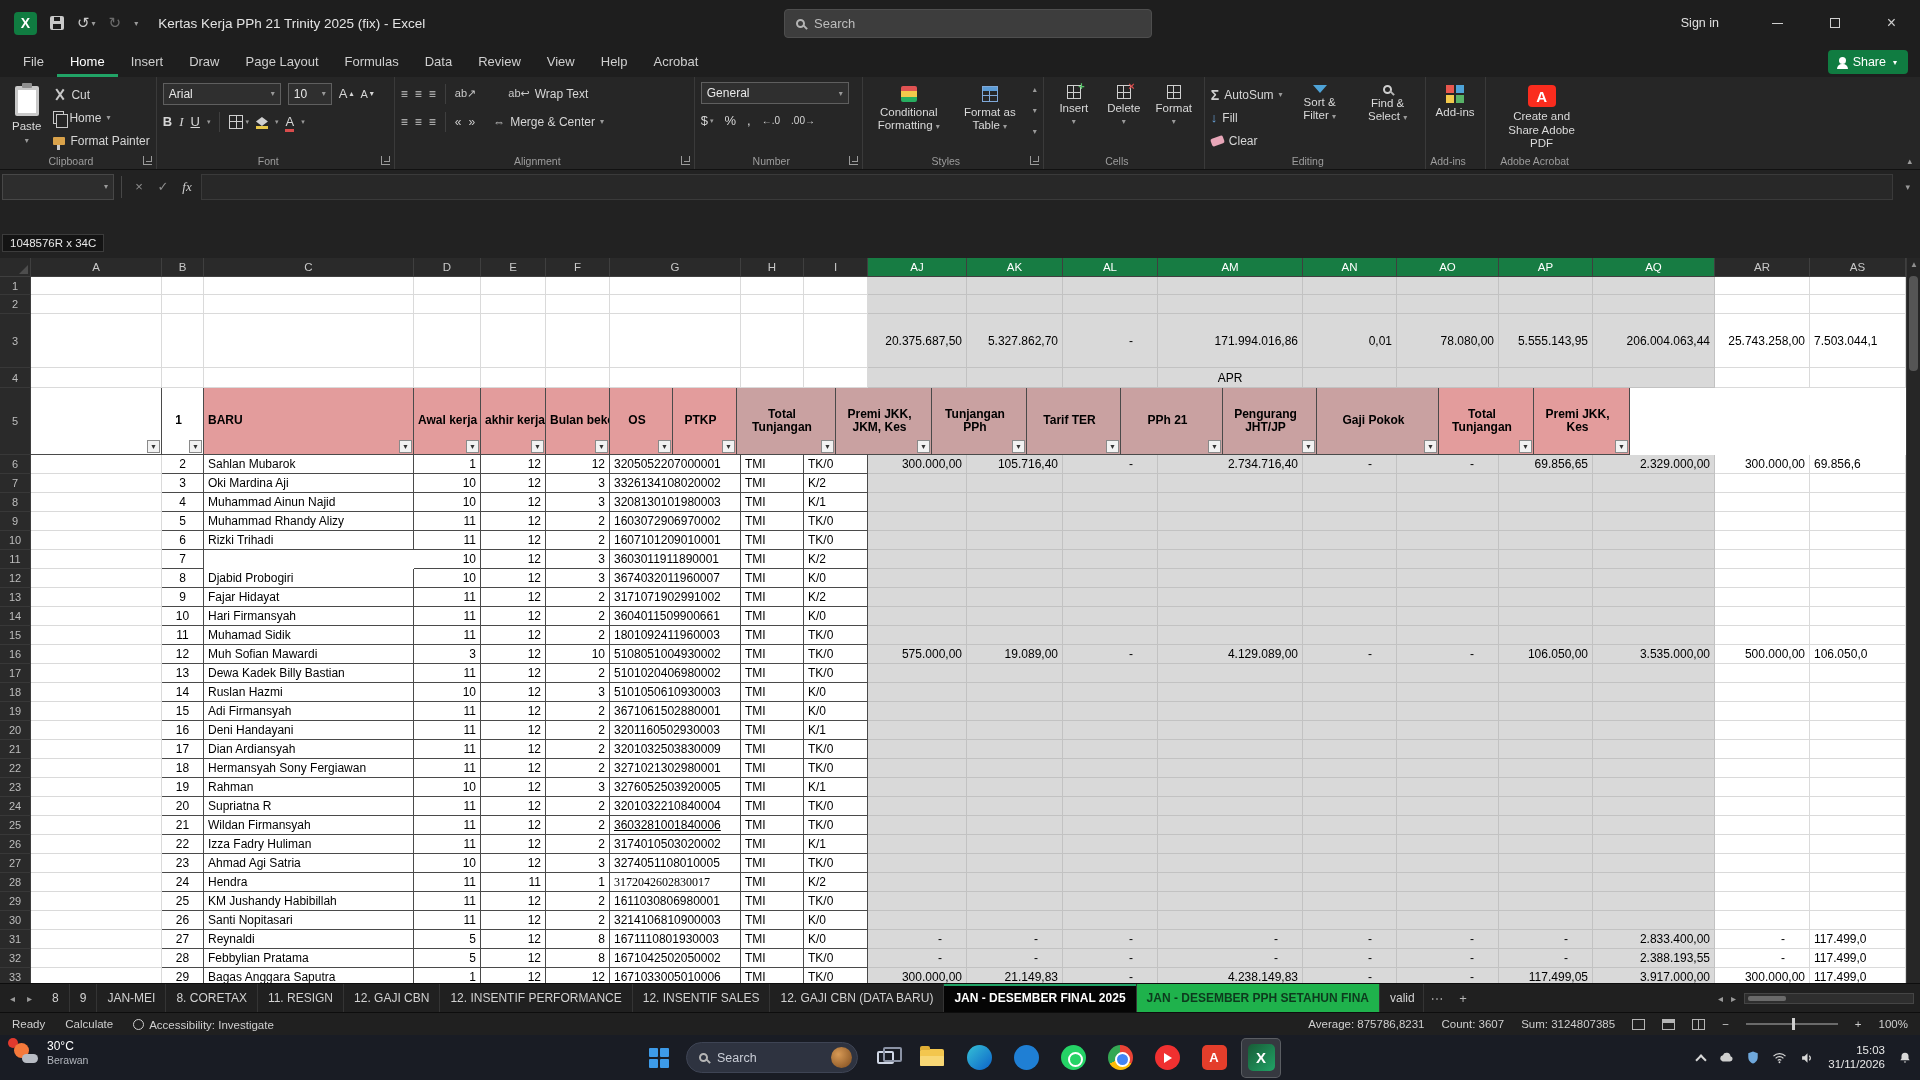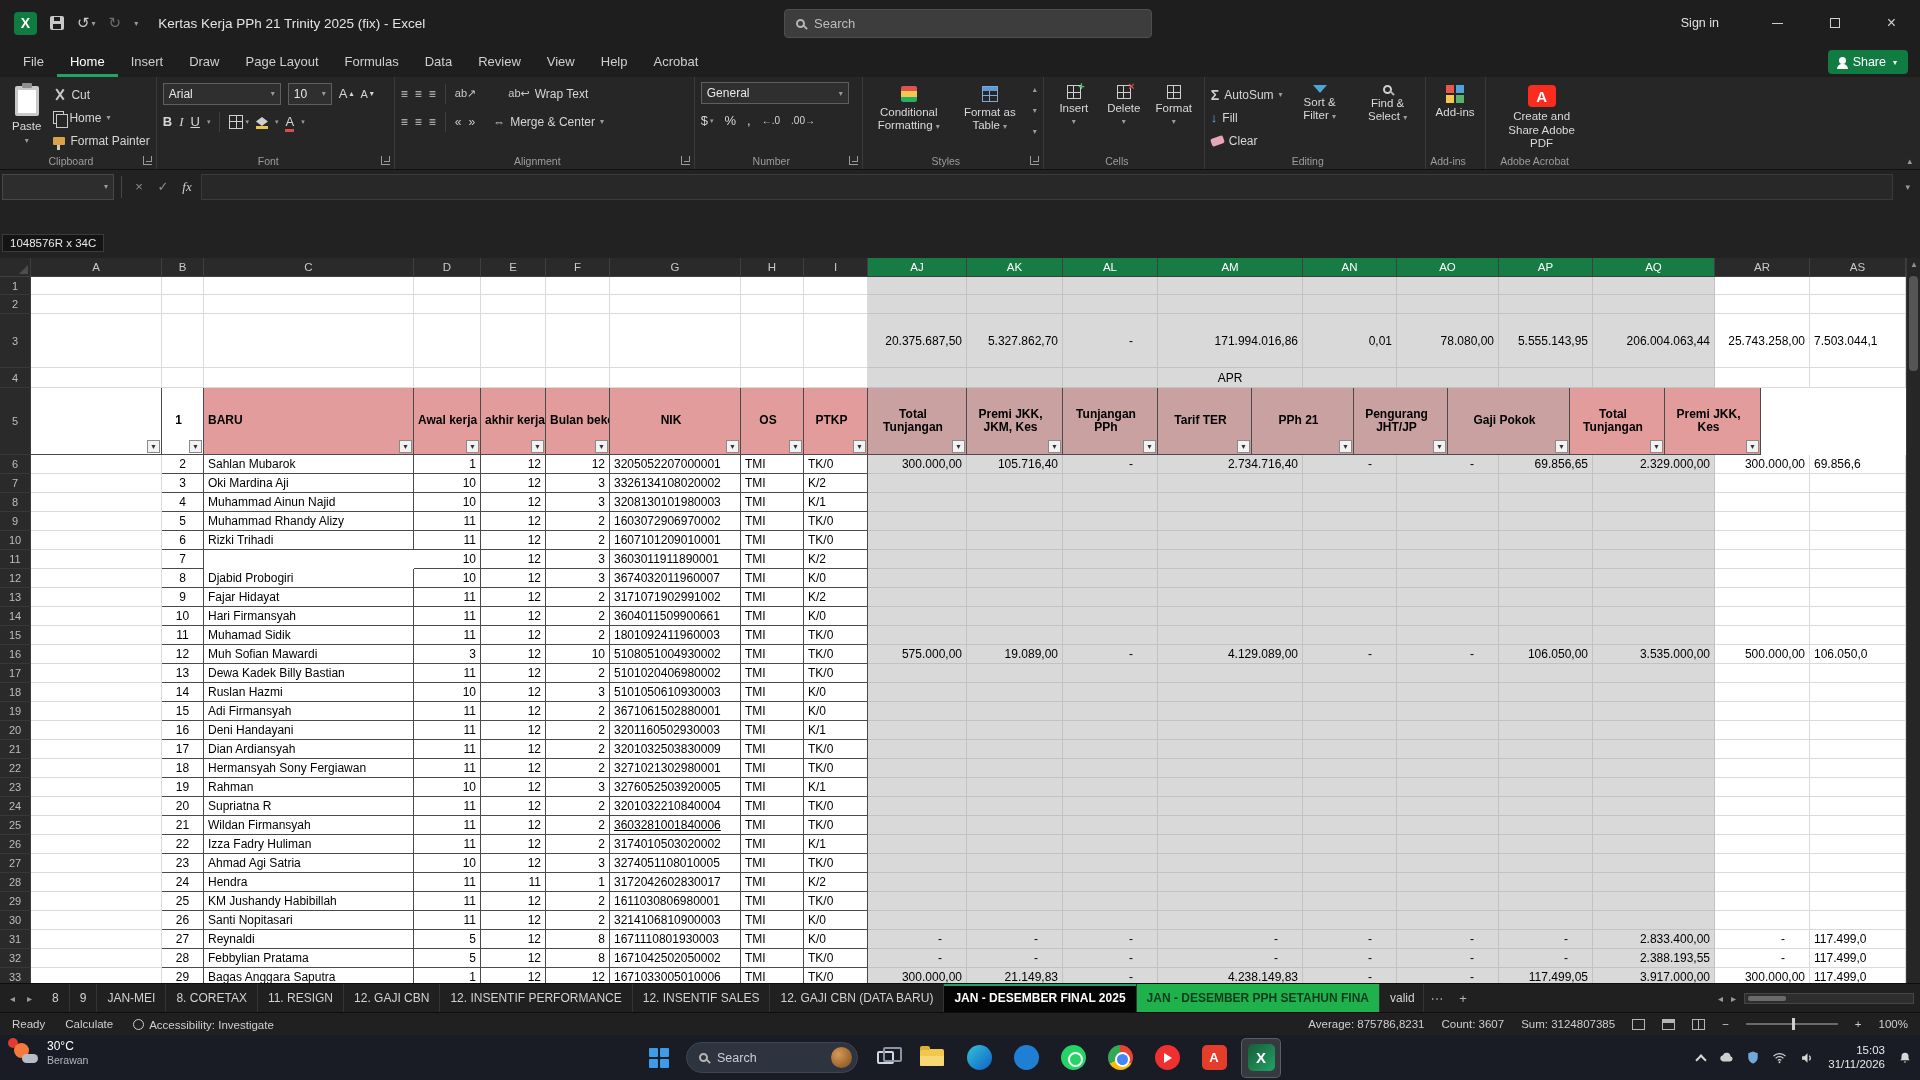--- a/index.html
+++ b/index.html
@@ -597,24 +597,20 @@
         <span class="filterbtn">▼</span>
       </div>
       <div class="cell hdr5 tb pink clip1" style="width: 65px;">
         <span>akhir kerja</span>
         <span class="filterbtn">▼</span>
       </div>
       <div class="cell hdr5 tb pink clip1" style="width: 64px;">
         <span>Bulan bekerja</span>
         <span class="filterbtn">▼</span>
       </div>
-      <div class="cell hdr5 tb pink" style="width: 131px;">
-        <span>NIK</span>
-        <span class="filterbtn">▼</span>
-      </div>
       <div class="cell hdr5 tb pink" style="width: 63px;">
         <span>OS</span>
         <span class="filterbtn">▼</span>
       </div>
       <div class="cell hdr5 tb pink" style="width: 64px;">
         <span>PTKP</span>
         <span class="filterbtn">▼</span>
       </div>
       <div class="cell sel hdr5 tb selpink" style="width: 99px;">
         <span>Total Tunjangan</span>
@@ -1138,21 +1134,21 @@
       <div class="cell" style="width: 96px; justify-content: flex-start;"></div>
     </div>
     <div class="grow" style="height: 19px;">
       <div class="rowhdr">28</div>
       <div class="cell" style="width: 131px; justify-content: flex-start;"></div>
       <div class="cell tb" style="width: 42px; justify-content: center;">24</div>
       <div class="cell tb" style="width: 210px; justify-content: flex-start;">Hendra</div>
       <div class="cell tb" style="width: 67px; justify-content: flex-end;">11</div>
       <div class="cell tb" style="width: 65px; justify-content: flex-end;">11</div>
       <div class="cell tb" style="width: 64px; justify-content: flex-end;">1</div>
-      <div class="cell tb" style="width: 131px; justify-content: flex-start;">3172042602830017</div>
+      <div class="cell tb" style="width: 131px; justify-content: flex-start; font-family: Liberation Serif, serif;">3172042602830017</div>
       <div class="cell tb" style="width: 63px; justify-content: flex-start;">TMI</div>
       <div class="cell tb" style="width: 64px; justify-content: flex-start;">K/2</div>
       <div class="cell sel" style="width: 99px; justify-content: flex-end;"></div>
       <div class="cell sel" style="width: 96px; justify-content: flex-end;"></div>
       <div class="cell sel" style="width: 95px; justify-content: flex-end;"></div>
       <div class="cell sel" style="width: 145px; justify-content: flex-end;"></div>
       <div class="cell sel" style="width: 94px; justify-content: flex-end;"></div>
       <div class="cell sel" style="width: 102px; justify-content: flex-end;"></div>
       <div class="cell sel" style="width: 94px; justify-content: flex-end;"></div>
       <div class="cell sel" style="width: 122px; justify-content: flex-end;"></div>

